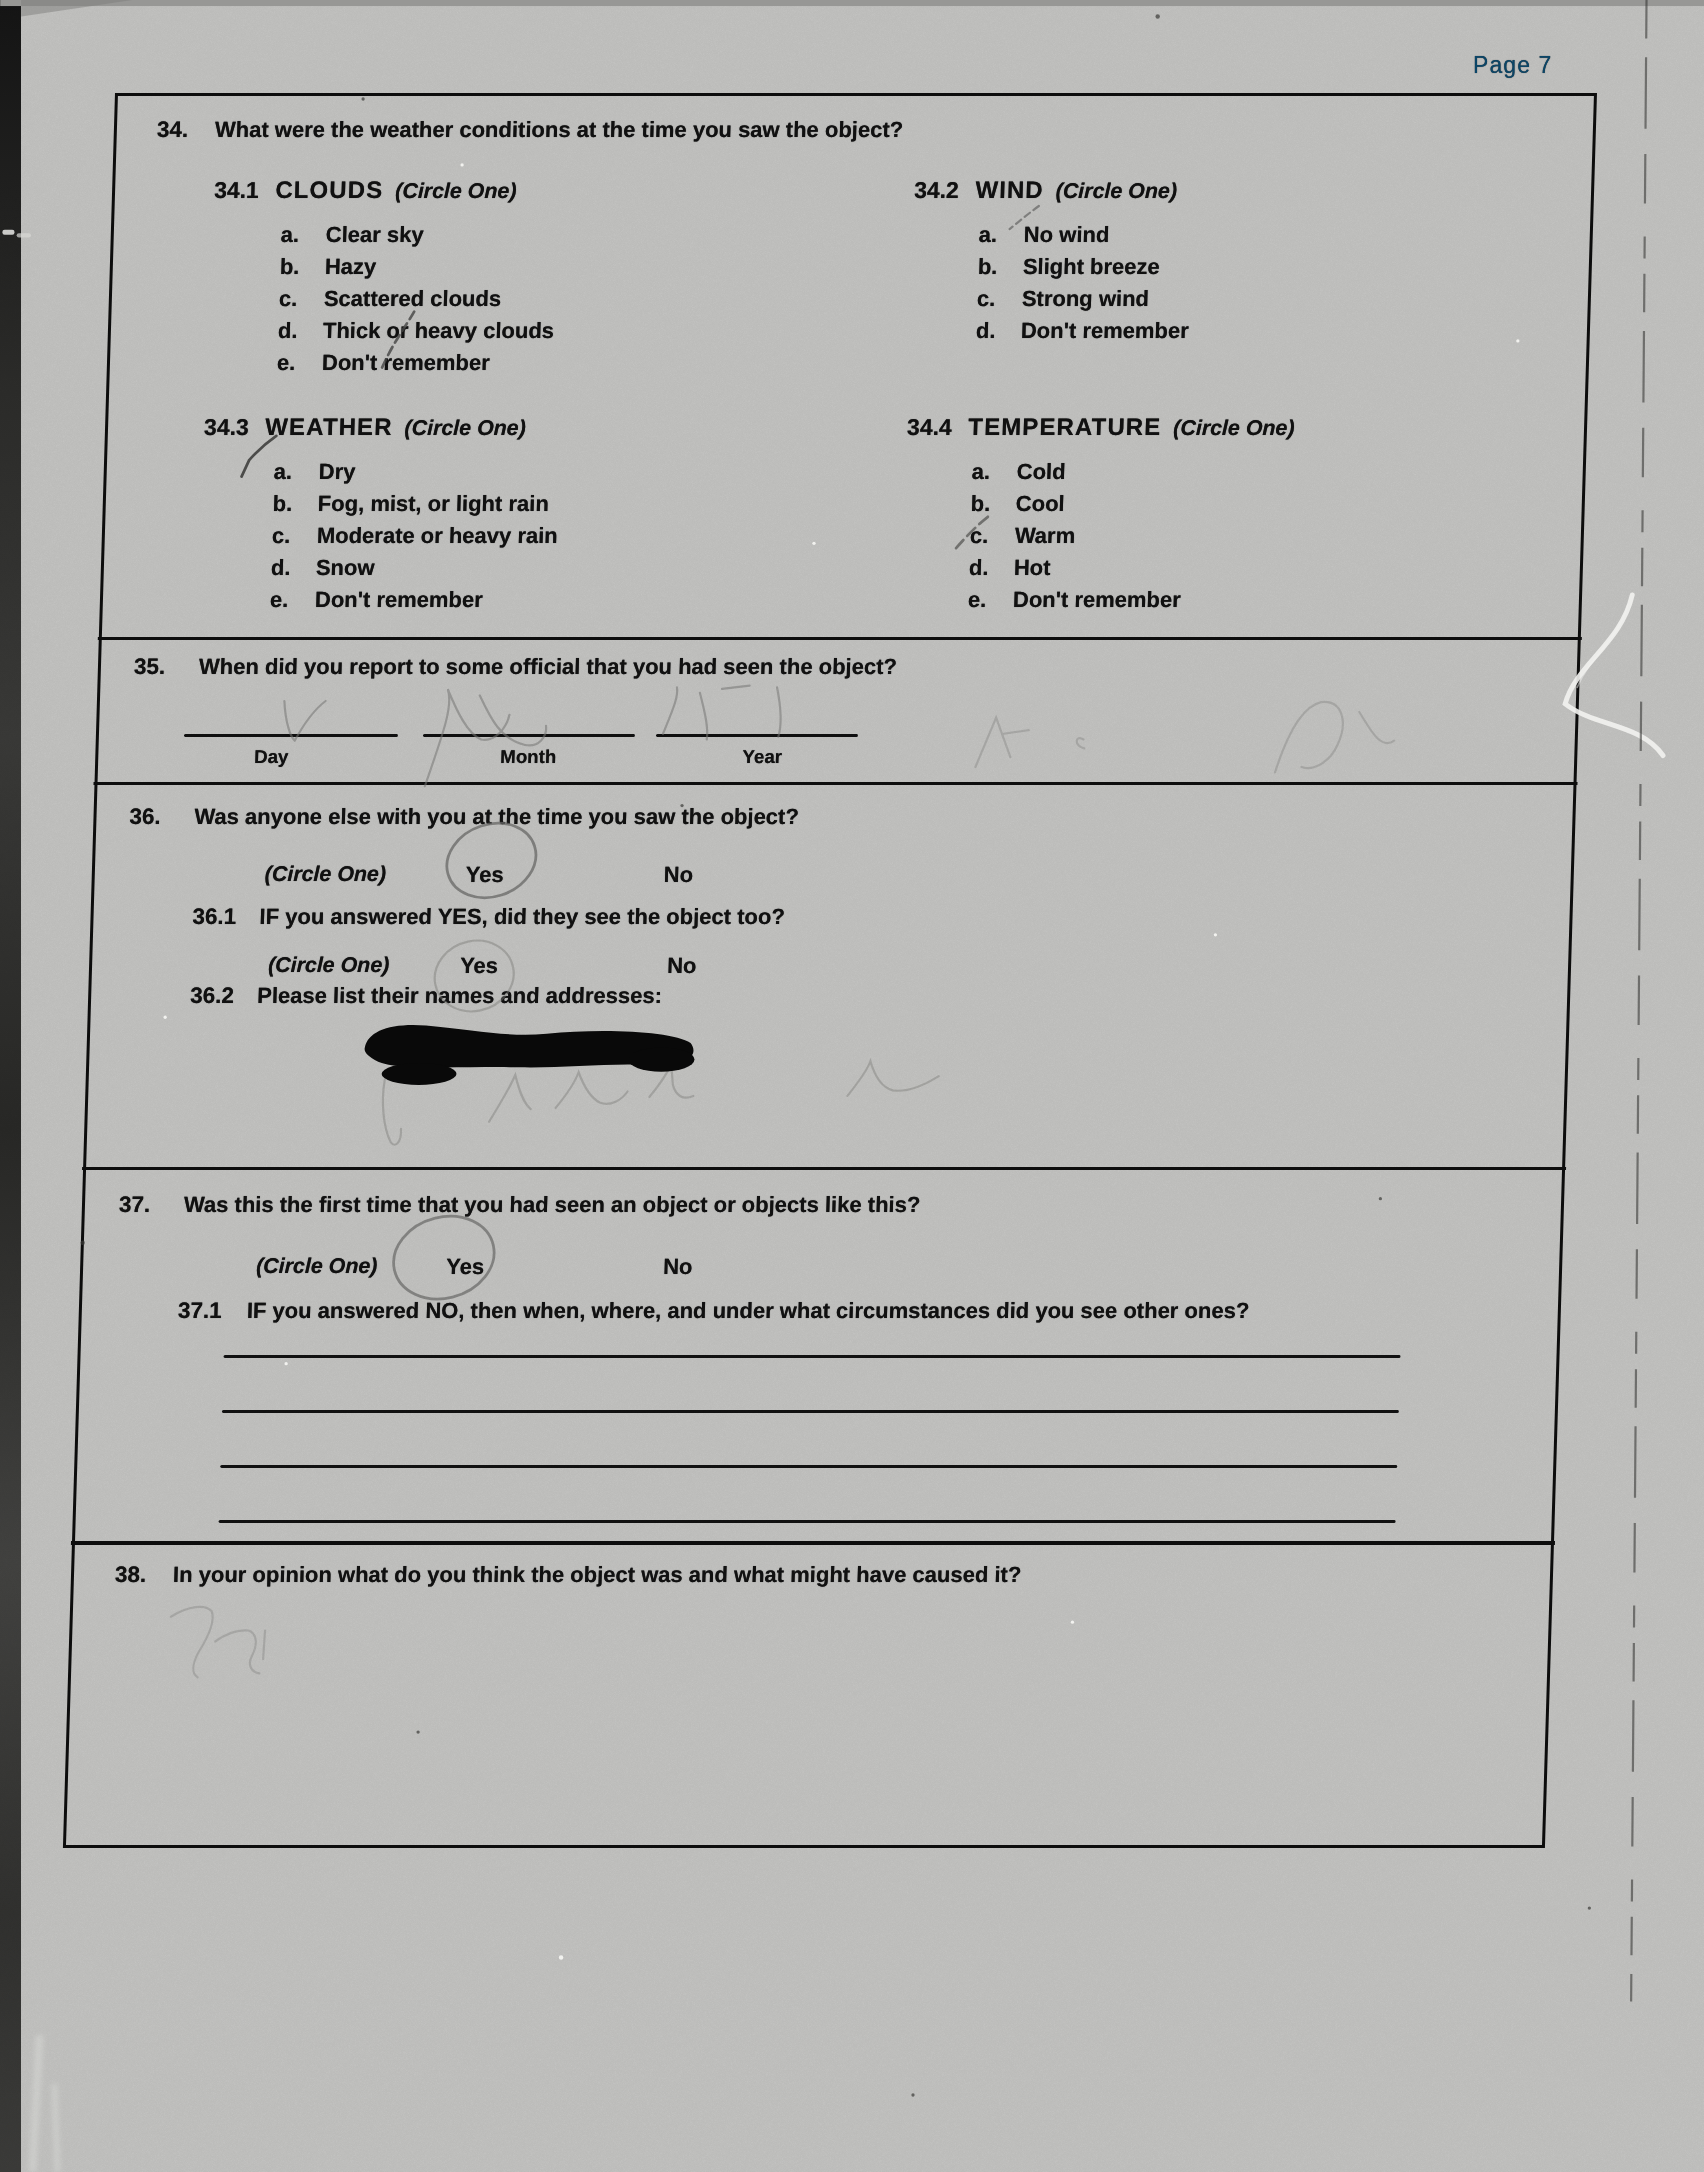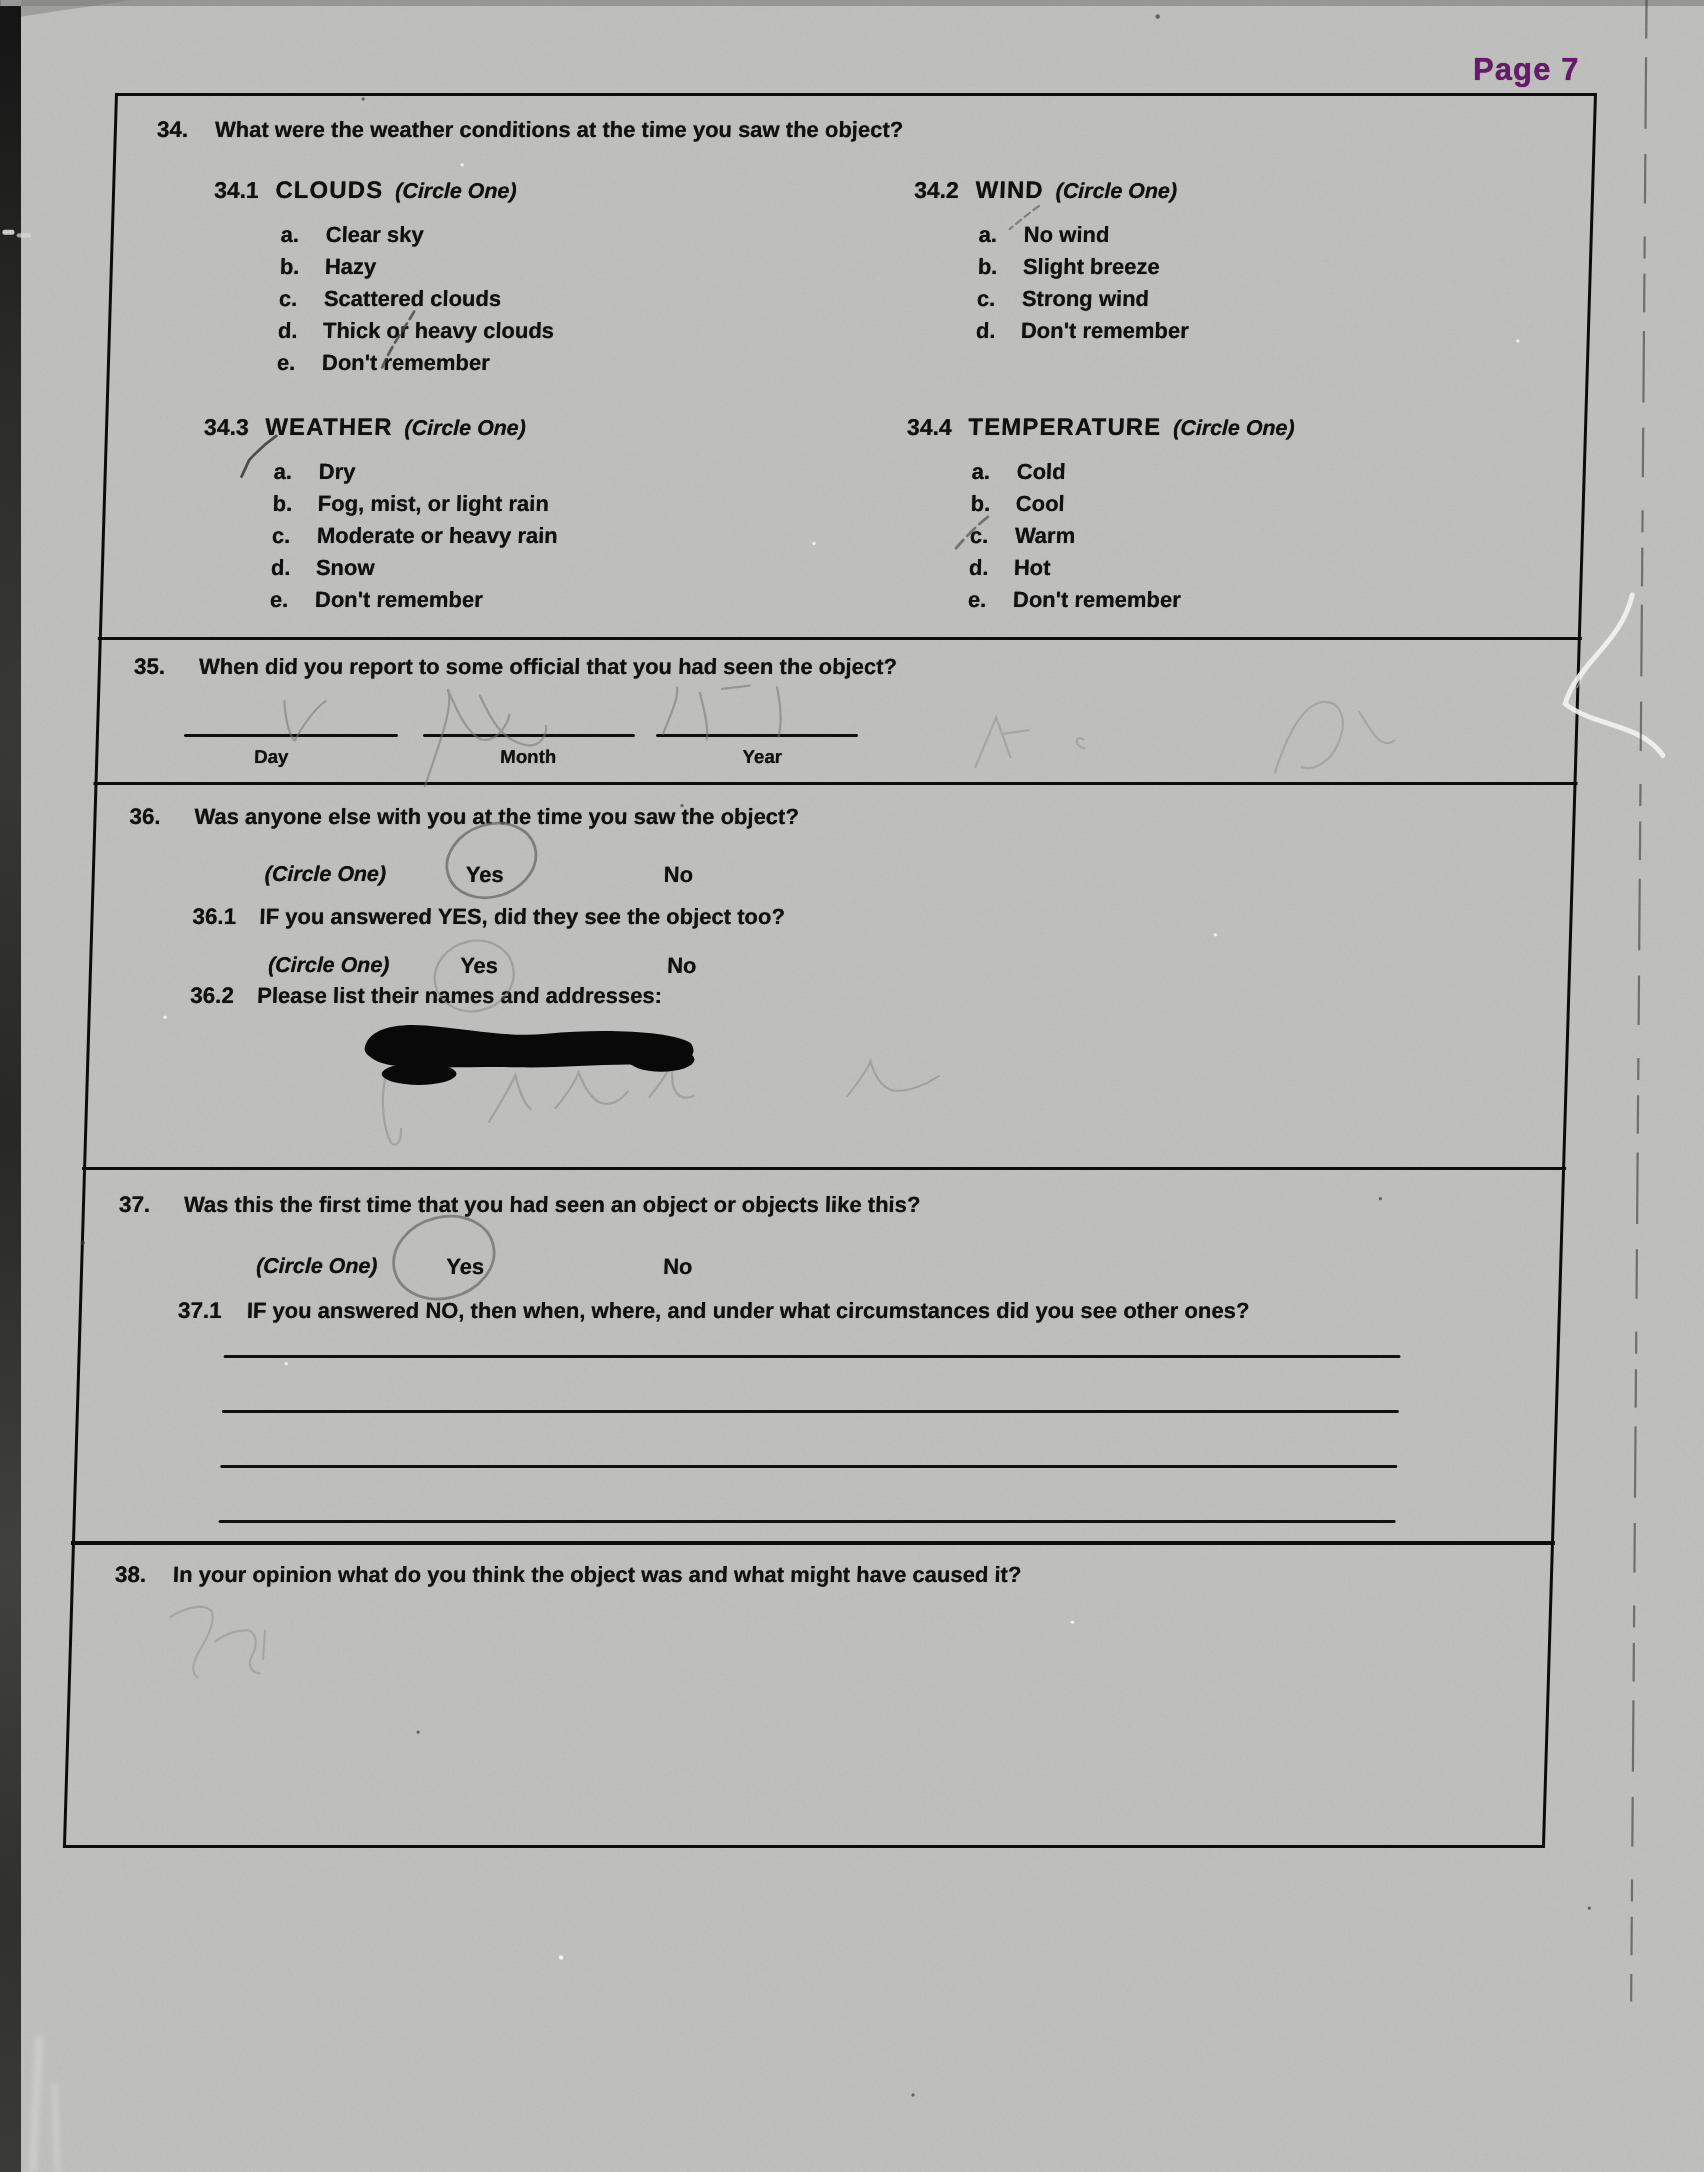--- a/index.html
+++ b/index.html
@@ -22,22 +22,22 @@
   .subtitle{font-size:24px;font-weight:bold;letter-spacing:1.1px;margin-right:12px;}
   .circleone{font-size:21.4px;font-weight:bold;font-style:italic;}
   .yesno{font-size:22px;font-weight:bold;}
   .opt{display:flex;align-items:center;height:32px;}
   .ol{width:45px;font-size:22px;font-weight:bold;}
   .otext{font-size:22px;font-weight:bold;white-space:nowrap;}
   .blank{position:absolute;height:2.7px;background:#101010;border-radius:1.6px;}
   .blank-label{position:absolute;font-size:18.7px;font-weight:bold;text-align:center;
       color:#121212;text-shadow:0 0 0.7px rgba(15,15,15,.8);}
   .rule{position:absolute;left:143px;width:1177px;height:2.7px;background:#121212;border-radius:1.6px;}
-  .page-label{position:absolute;left:1473px;top:52px;font-size:31px;font-weight:bold;
-      color:#701a75;text-shadow:0 0 0.8px rgba(15,15,15,.85);letter-spacing:1.1px;}
+  .page-label{position:absolute;left:1473px;top:52px;font-size:23px;font-weight:normal;
+      color:#0c4a6e;text-shadow:0 0 0.8px rgba(15,15,15,.85);letter-spacing:1.1px;}
   svg{display:block;}
   .overlay{position:absolute;left:0;top:0;pointer-events:none;}
   .streak{position:absolute;background:#eceeea;filter:blur(2.7px);opacity:.3;}
 </style>
 </head>
 <body>
 
 <div class="canvas">
 
   <div class="page-label">Page 7</div>

